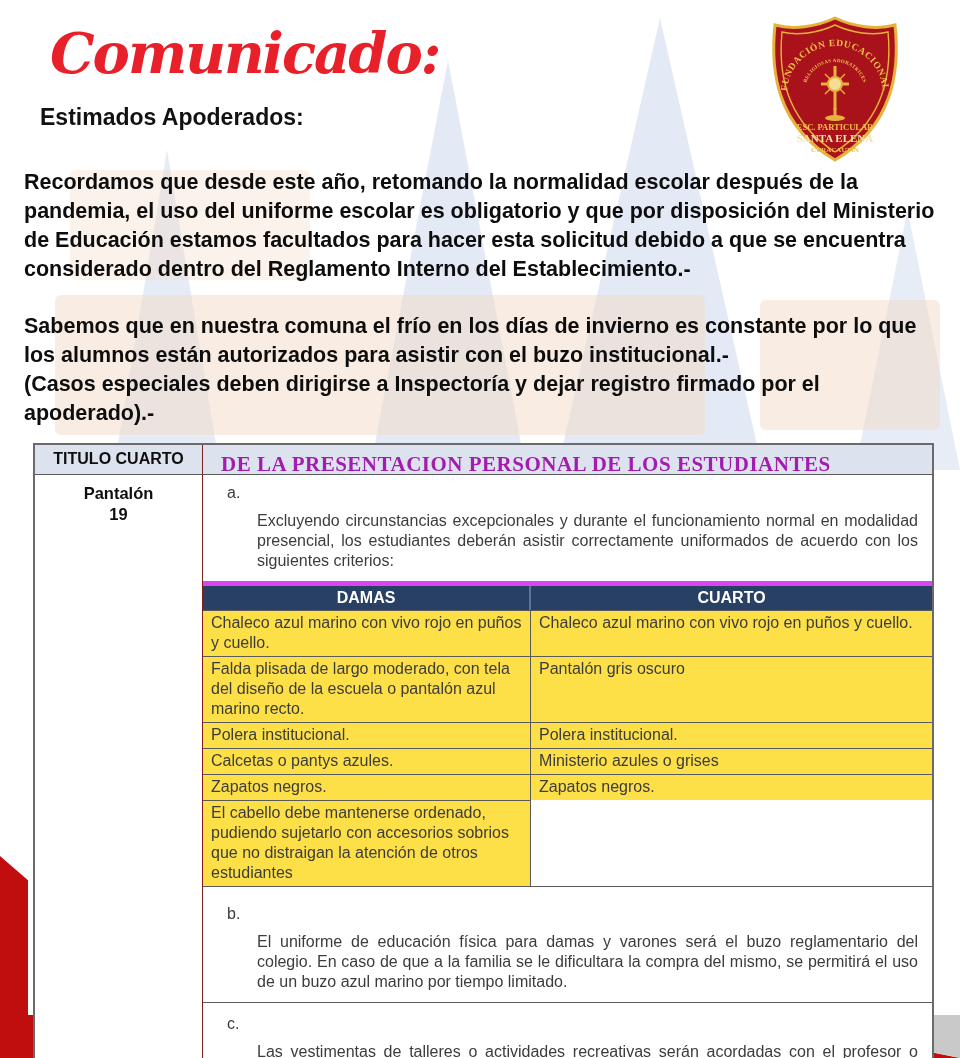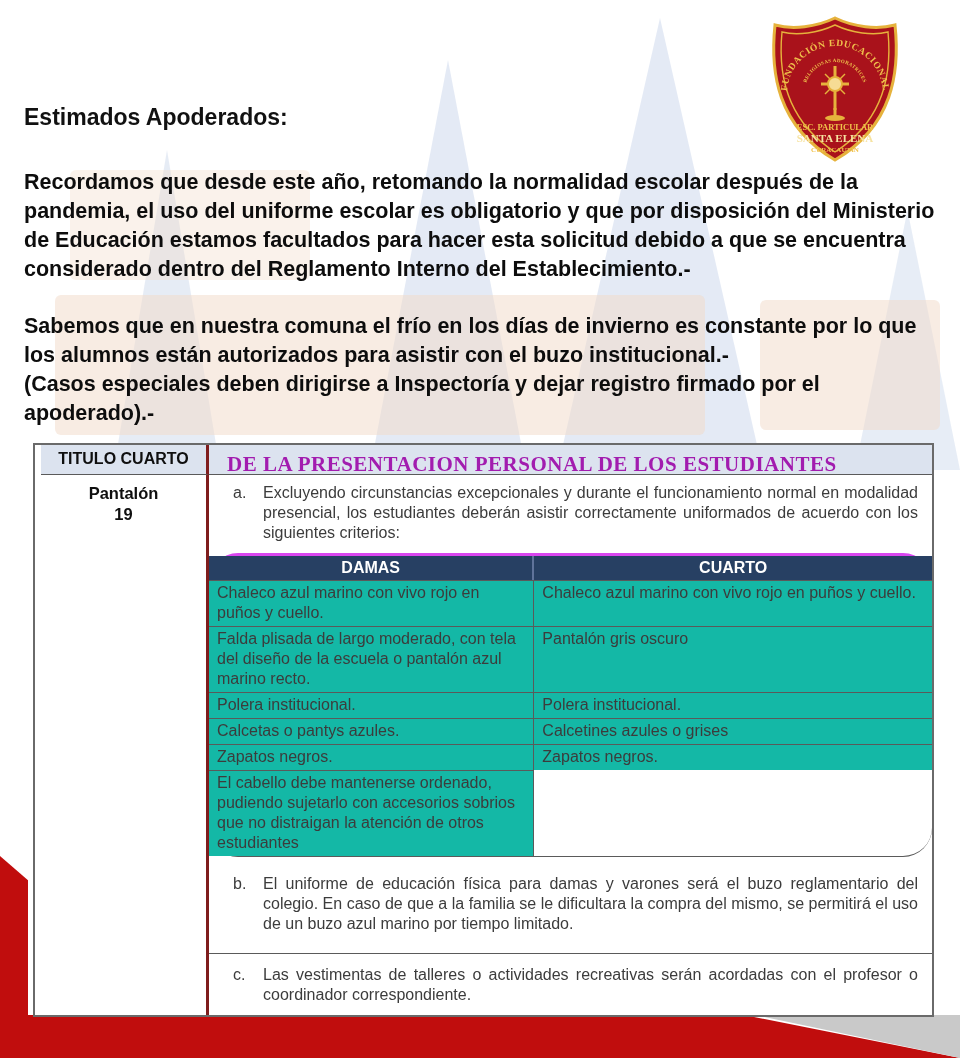--- a/index.html
+++ b/index.html
@@ -29,52 +29,52 @@
     clip-path:polygon(0 0, 100% 0, 100% 100%);}
   .band-gray-wedge{position:absolute; right:0; top:0; width:205px; height:43px; background:#c9c9c9;
     clip-path:polygon(0 0, 100% 0, 100% 100%);}
   
   .title{
     position:absolute; z-index:3; left:50px; top:20px;
     font-family:"DejaVu Serif", serif; font-style:italic; font-weight:bold;
     font-size:56px; color:#e8202a; letter-spacing:-2px;
   }
   .crest{position:absolute; z-index:3; left:764px; top:14px;}
-  .salutation{position:absolute; z-index:3; left:24px; top:104px; font-size:23px; font-weight:700; color:#111;}
+  .salutation{position:absolute; z-index:3; left:40px; top:104px; font-size:23px; font-weight:700; color:#111;}
   .para{position:absolute; z-index:3; left:24px; width:914px; font-size:21.5px; line-height:29px;
     font-weight:700; color:#0d0d0d;}
   .p1{top:168px;}
   .p2{top:312px;}
   
   .reg-table{
     position:absolute; z-index:3; left:33px; top:443px; width:897px;
     border:2px solid #6a6a6a; background:#ffffff; color:#3c3c3c;
     font-size:16px; line-height:20px;
   }
   .trow{display:flex;}
-  .lcell{width:168px; border-right:3px solid #7f1d1d; box-sizing:border-box; text-align:center; flex-shrink:0;margin-left:6px;}
+  .lcell{width:168px; border-right:1px solid #7f1d1d; box-sizing:border-box; text-align:center; flex-shrink:0;}
   .rcell{flex:1; box-sizing:border-box;}
   .head .lcell, .head .rcell{background:#dce3ef; border-bottom:1px solid #5a5a5a;}
   .head .lcell{font-weight:700; color:#0f0f0f; font-size:16px; line-height:19px; padding:4px 6px;}
   .head .rcell{
     font-family:"Liberation Serif", serif; font-weight:700; color:#a21caf;
     font-size:21px; letter-spacing:.5px; padding:9px 14px 0 18px;
   }
   .article{font-weight:700; color:#0f0f0f; padding-top:8px; font-size:16.5px; line-height:21px;}
   .item{display:flex; padding:8px 14px 10px 24px;}
   .item .lbl{width:30px; flex-shrink:0;}
-  .item .txt{flex:1; text-align:justify;}
+  .item .txt{flex:1; text-align:justify;margin-top:28px;}
   .item-a{min-height:70px; box-sizing:border-box;}
   .item-b{min-height:96px; padding-top:17px; box-sizing:border-box;}
   .item-c{min-height:58px; padding-top:11px; box-sizing:border-box;}
   .sep-top{border-top:1px solid #5a5a5a;}
   
-  .uniform{border-top:3px solid #d946ef; border-bottom:1px solid #5a5a5a;border-radius:29px;}
+  .uniform{border-top:5px solid #d946ef; border-bottom:1px solid #5a5a5a;}
   .urow{display:flex;}
-  .ucell{box-sizing:border-box; padding:2px 8px 3px 8px; background:#14b8a6;}
+  .ucell{box-sizing:border-box; padding:2px 8px 3px 8px; background:#fde047;}
   .uc0{width:45%; border-right:1px solid #5a5a5a;}
   .uc1{width:55%;}
   .uhead .ucell{background:#274063; color:#ffffff; font-weight:700; text-align:center; padding:2px 4px;}
   .uhead .uc0{border-right:2px solid #5f739a;}
   .urow + .urow .ucell{border-top:1px solid #5a5a5a;}
 </style>
 </head>
 <body>
 
 <div class="page">
@@ -86,20 +86,21 @@
   <div class="bg wash w1"></div>
   <div class="bg wash w2"></div>
   <div class="bg wash w3"></div>
 
   <div class="left-stripe"></div>
   <div class="bottom-band">
     <div class="band-white-wedge"></div>
     <div class="band-gray-wedge"></div>
   </div>
 
+  <div class="title">Comunicado:</div>
 
   <svg class="crest" width="142" height="150" viewBox="0 0 142 150">
     <path d="M71 4 C 52 13, 29 16, 11 11 C 6 58, 13 112, 71 146 C 129 112, 136 58, 131 11 C 113 16, 90 13, 71 4 Z" fill="#a9121b" stroke="#e6b23c" stroke-width="3"></path>
     <path d="M71 11 C 54 19, 33 22, 18 18 C 14 59, 21 106, 71 138 C 121 106, 128 59, 124 18 C 109 22, 88 19, 71 11 Z" fill="none" stroke="#e6b23c" stroke-width="1.4"></path>
     <defs>
       <path id="arcTop" d="M 23 80 A 48 48 0 0 1 119 80"></path>
       <path id="arcInner" d="M 41 78 A 30 30 0 0 1 101 78"></path>
     </defs>
     <text font-family="Liberation Serif, serif" font-size="9.5" font-weight="bold" fill="#f0c14b" letter-spacing="0.6">
       <textPath href="#arcTop" startOffset="50%" text-anchor="middle">FUNDACIÓN EDUCACIONAL</textPath>
@@ -160,21 +161,21 @@
           <div class="urow">
             <div class="ucell uc0">Falda plisada de largo moderado, con tela del diseño de la escuela o pantalón azul marino recto.</div>
             <div class="ucell uc1">Pantalón gris oscuro</div>
           </div>
           <div class="urow">
             <div class="ucell uc0">Polera institucional.</div>
             <div class="ucell uc1">Polera institucional.</div>
           </div>
           <div class="urow">
             <div class="ucell uc0">Calcetas o pantys azules.</div>
-            <div class="ucell uc1">Calcetines azules o grises</div>
+            <div class="ucell uc1">Ministerio azules o grises</div>
           </div>
           <div class="urow">
             <div class="ucell uc0">Zapatos negros.</div>
             <div class="ucell uc1">Zapatos negros.</div>
           </div>
           <div class="urow">
             <div class="ucell uc0">El cabello debe mantenerse ordenado, pudiendo sujetarlo con accesorios sobrios que no distraigan la atención de otros estudiantes</div>
           </div>
         </div>
 

